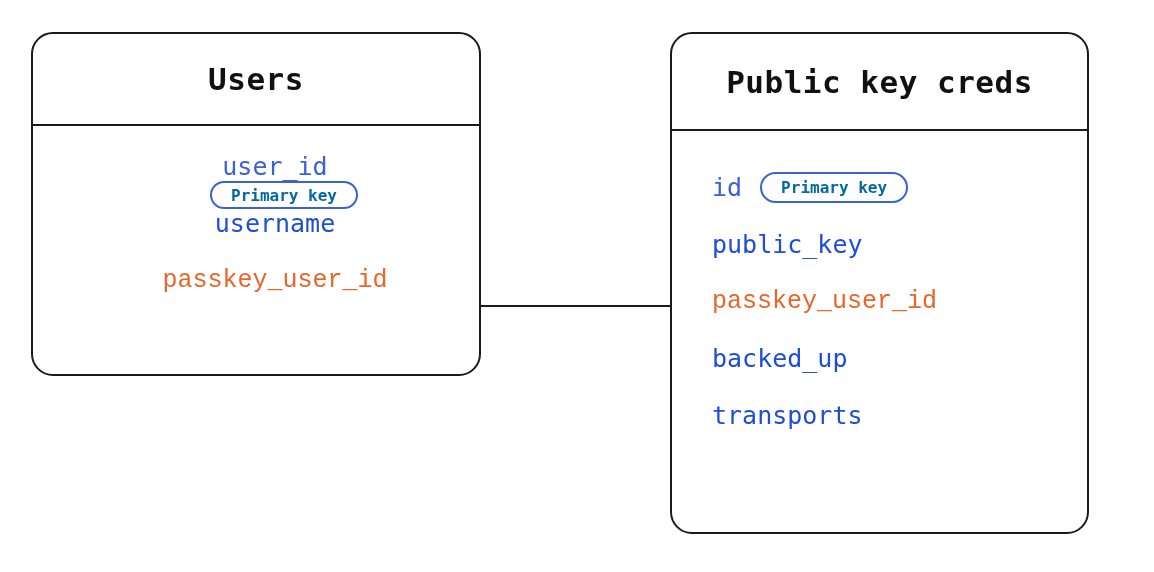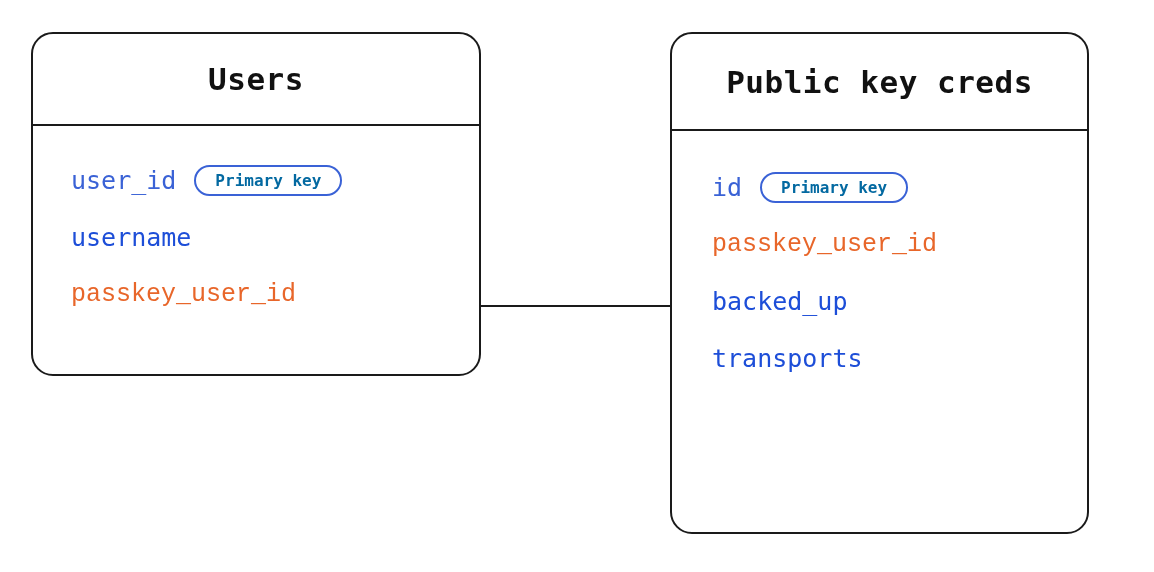--- a/index.html
+++ b/index.html
@@ -89,21 +89,21 @@
   
   #entity-users {
     left: 31px;
     top: 32px;
     width: 450px;
     height: 344px;
   }
   #entity-users .entity-header { height: 92px; }
   #entity-users .entity-title  { font-size: 31px; }
   #entity-users .entity-fields { top: 94px; padding-left: 38px; padding-top: 24px; }
-  #entity-users .field-row     { height: 57px; }
+  #entity-users .field-row     { height: 57px; flex-direction: column; }
   #entity-users .field-name    { font-size: 25px; }
   #entity-users .badge         { height: 31px; padding: 0 19px; margin-left: 18px; font-size: 16px; }
 
   
   #entity-pkcreds {
     left: 670px;
     top: 32px;
     width: 419px;
     height: 502px;
   }
@@ -159,20 +159,23 @@
     <div class="entity-header">
       <span class="entity-title">Public key creds</span>
     </div>
     <div class="entity-fields">
 
       <div class="field-row">
         <span class="field-name key">id</span>
         <span class="badge">Primary key</span>
       </div>
 
+      <div class="field-row">
+        <span class="field-name">public_key</span>
+      </div>
 
       <div class="field-row">
         <span class="field-name fk">passkey_user_id</span>
       </div>
 
       <div class="field-row">
         <span class="field-name">backed_up</span>
       </div>
 
 

